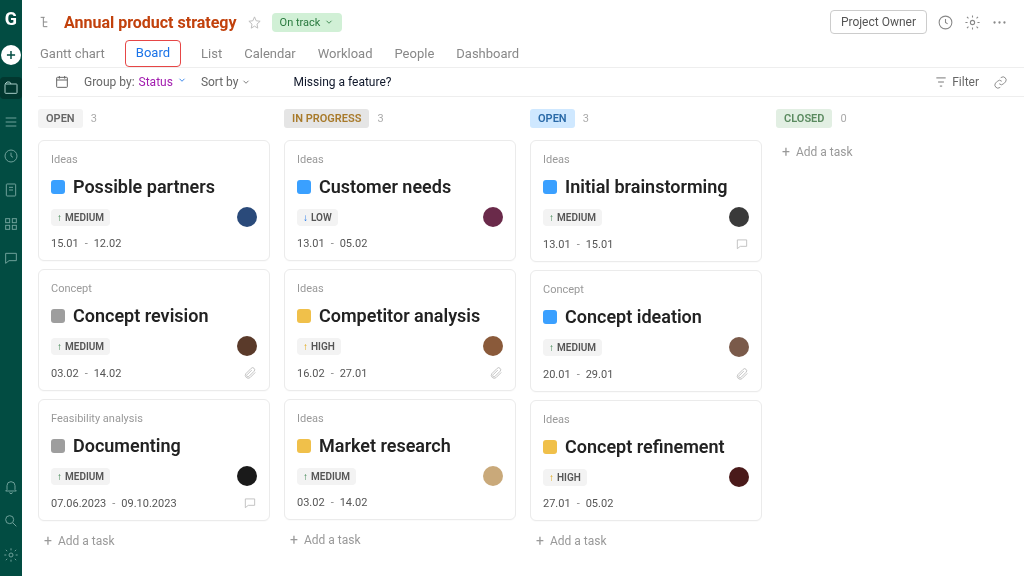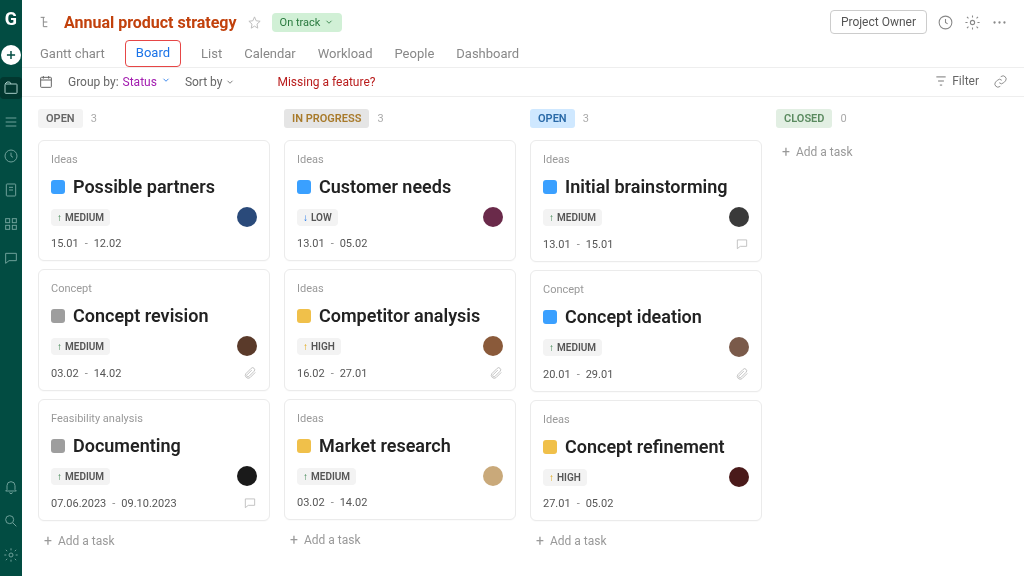--- a/index.html
+++ b/index.html
@@ -15,27 +15,27 @@
 .back-icon { color:#888; }
 .title { font-size:16px; font-weight:700; color:#c2410c; }
 .star-icon { color:#bbb; cursor:pointer; }
 .status-pill { background:#d1f0d6; color:#2a7a3f; font-size:11px; padding:3px 8px; border-radius:4px; display:flex; align-items:center; gap:4px; cursor:pointer; }
 .header-spacer { flex:1; }
 .owner-btn { border:1px solid #ccc; border-radius:4px; font-size:12px; color:#555; padding:4px 10px; background:#fff; cursor:pointer; }
 .header-icon { color:#888; cursor:pointer; display:flex; align-items:center; }
 .tabs { display:flex; gap:18px; padding:0 16px; font-size:13px; color:#888; }
 .tab { padding:6px 2px; cursor:pointer; }
 .tab.active { color:#1a73e8; border:1.5px solid #e64646; border-radius:4px; padding:4px 10px; }
-.toolbar { display:flex; align-items:flex-start; gap:14px; padding:6px 16px; font-size:12px; color:#666; border-bottom:1px solid #eee; border-top:1px solid #eee; }
+.toolbar { display:flex; align-items:center; gap:14px; padding:6px 16px; font-size:12px; color:#666; border-bottom:1px solid #eee; border-top:1px solid #eee;margin-left:16px; }
 .toolbar-left { display:flex; align-items:center; gap:14px; }
 .tb-icon { display:flex; align-items:center; cursor:pointer; }
 .groupby { display:flex; gap:4px; cursor:pointer; }
 .groupby .val { color:#a21caf; }
 .sortby { cursor:pointer; display:flex; align-items:center; gap:3px; }
-.missing { color:#b91c1c; cursor:pointer;padding-left:28px; }
+.missing { color:#0f172a; cursor:pointer;padding-left:28px; }
 .tb-spacer { flex:1; }
 .filter { display:flex; align-items:center; gap:4px; cursor:pointer; color:#666; }
 .link-ic { cursor:pointer; color:#888; }
 .board { flex:1; display:flex; gap:14px; padding:12px 16px; overflow:auto; }
 .column { width:232px; display:flex; flex-direction:column; gap:8px; }
 .col-head { display:flex; align-items:center; gap:8px; margin-bottom:4px; }
 .col-label { font-size:11px; font-weight:600; padding:3px 8px; border-radius:3px; }
 .col-count { font-size:11px; color:#aaa; }
 .card { background:#fff; border:1px solid #ebebeb; border-radius:6px; padding:12px 12px 10px 12px; box-shadow:0 1px 1px rgba(0,0,0,0.02); display:flex; flex-direction:column; gap:10px; cursor:pointer; }
 .card-cat { font-size:11px; color:#999; }

